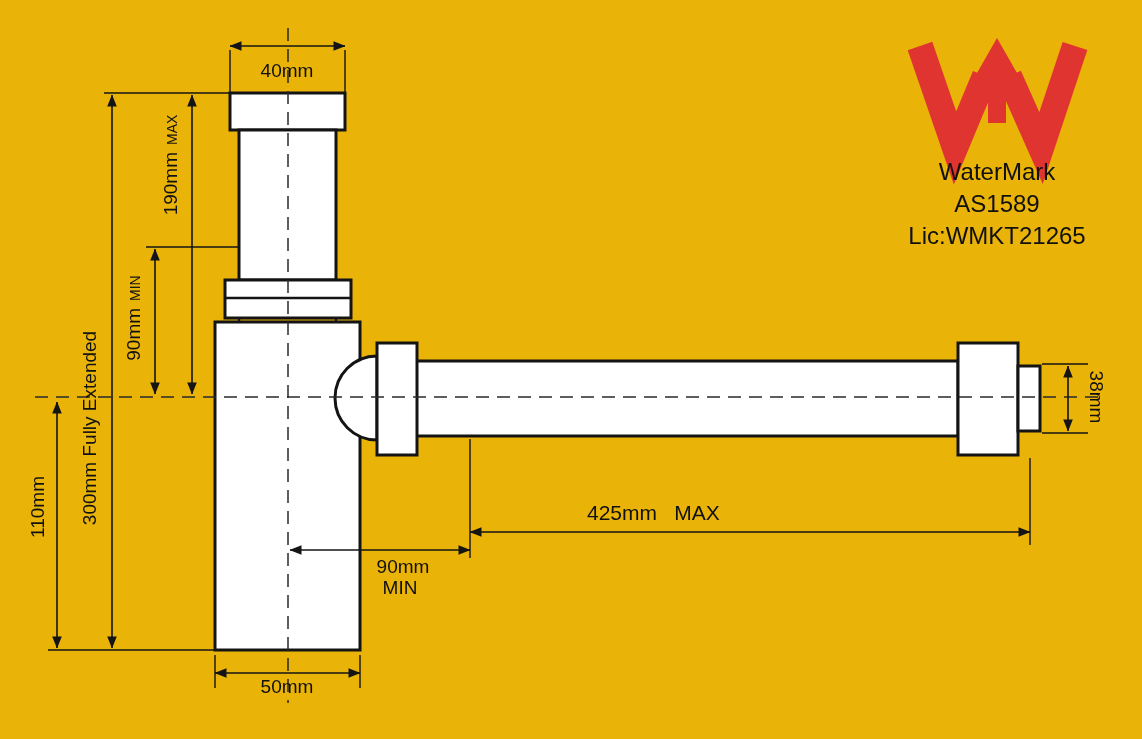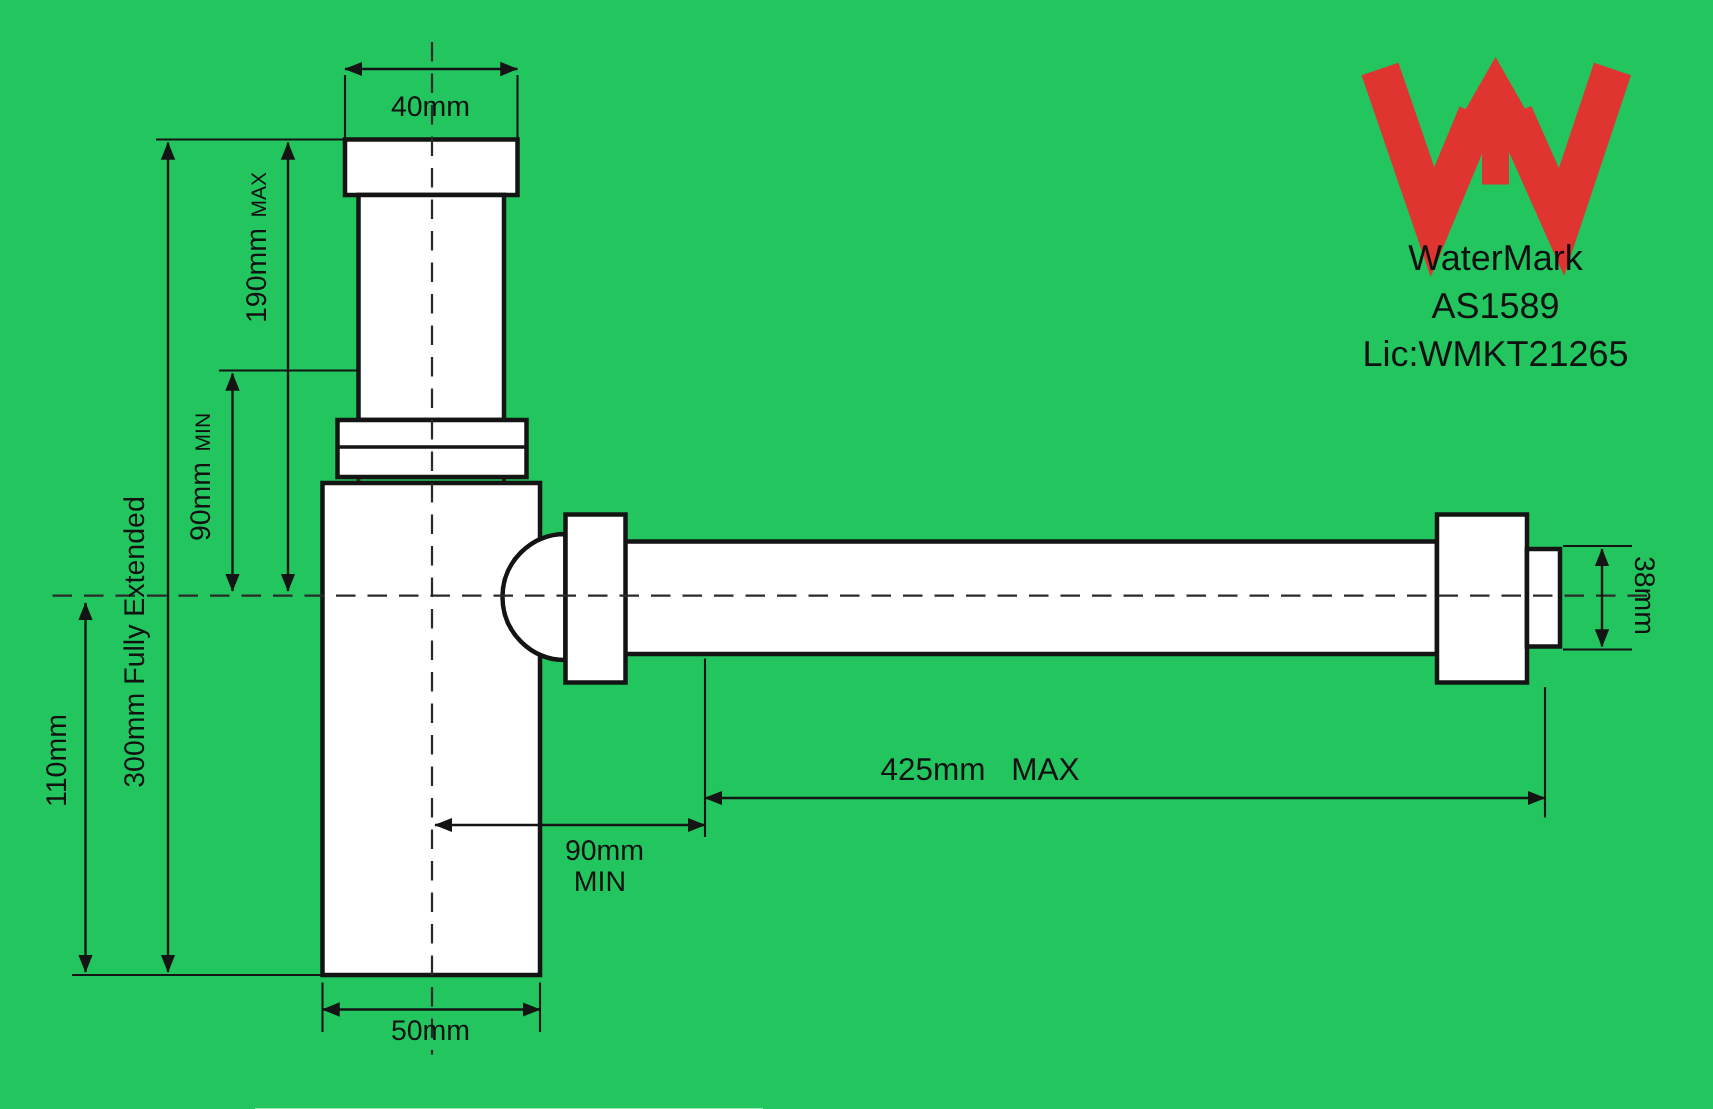--- a/index.html
+++ b/index.html
@@ -1,19 +1,19 @@
 <!DOCTYPE html>
 <html><head>
 <meta charset="utf-8">
 <style>
   html,body{margin:0;padding:0;background:#ffffff;}
   .canvas{
     position:relative;
     width:1142px;height:739px;
-    background:#22c55e;
+    background:#eab308;
     font-family:"Liberation Sans",sans-serif;
     overflow:hidden;
   }
   svg{position:absolute;left:0;top:0;}
   .part{fill:#ffffff;stroke:#141414;stroke-width:3;}
   .part-thin{fill:#ffffff;stroke:#141414;stroke-width:2.4;}
   .cl{stroke:#2a2a2a;stroke-width:1.5;stroke-dasharray:13 8;fill:none;}
   .ext{stroke:#141414;stroke-width:1.4;fill:none;}
   .dimline{stroke:#141414;stroke-width:1.6;fill:none;}
   .dim{font-family:"Liberation Sans",sans-serif;font-size:19px;fill:#111;}

